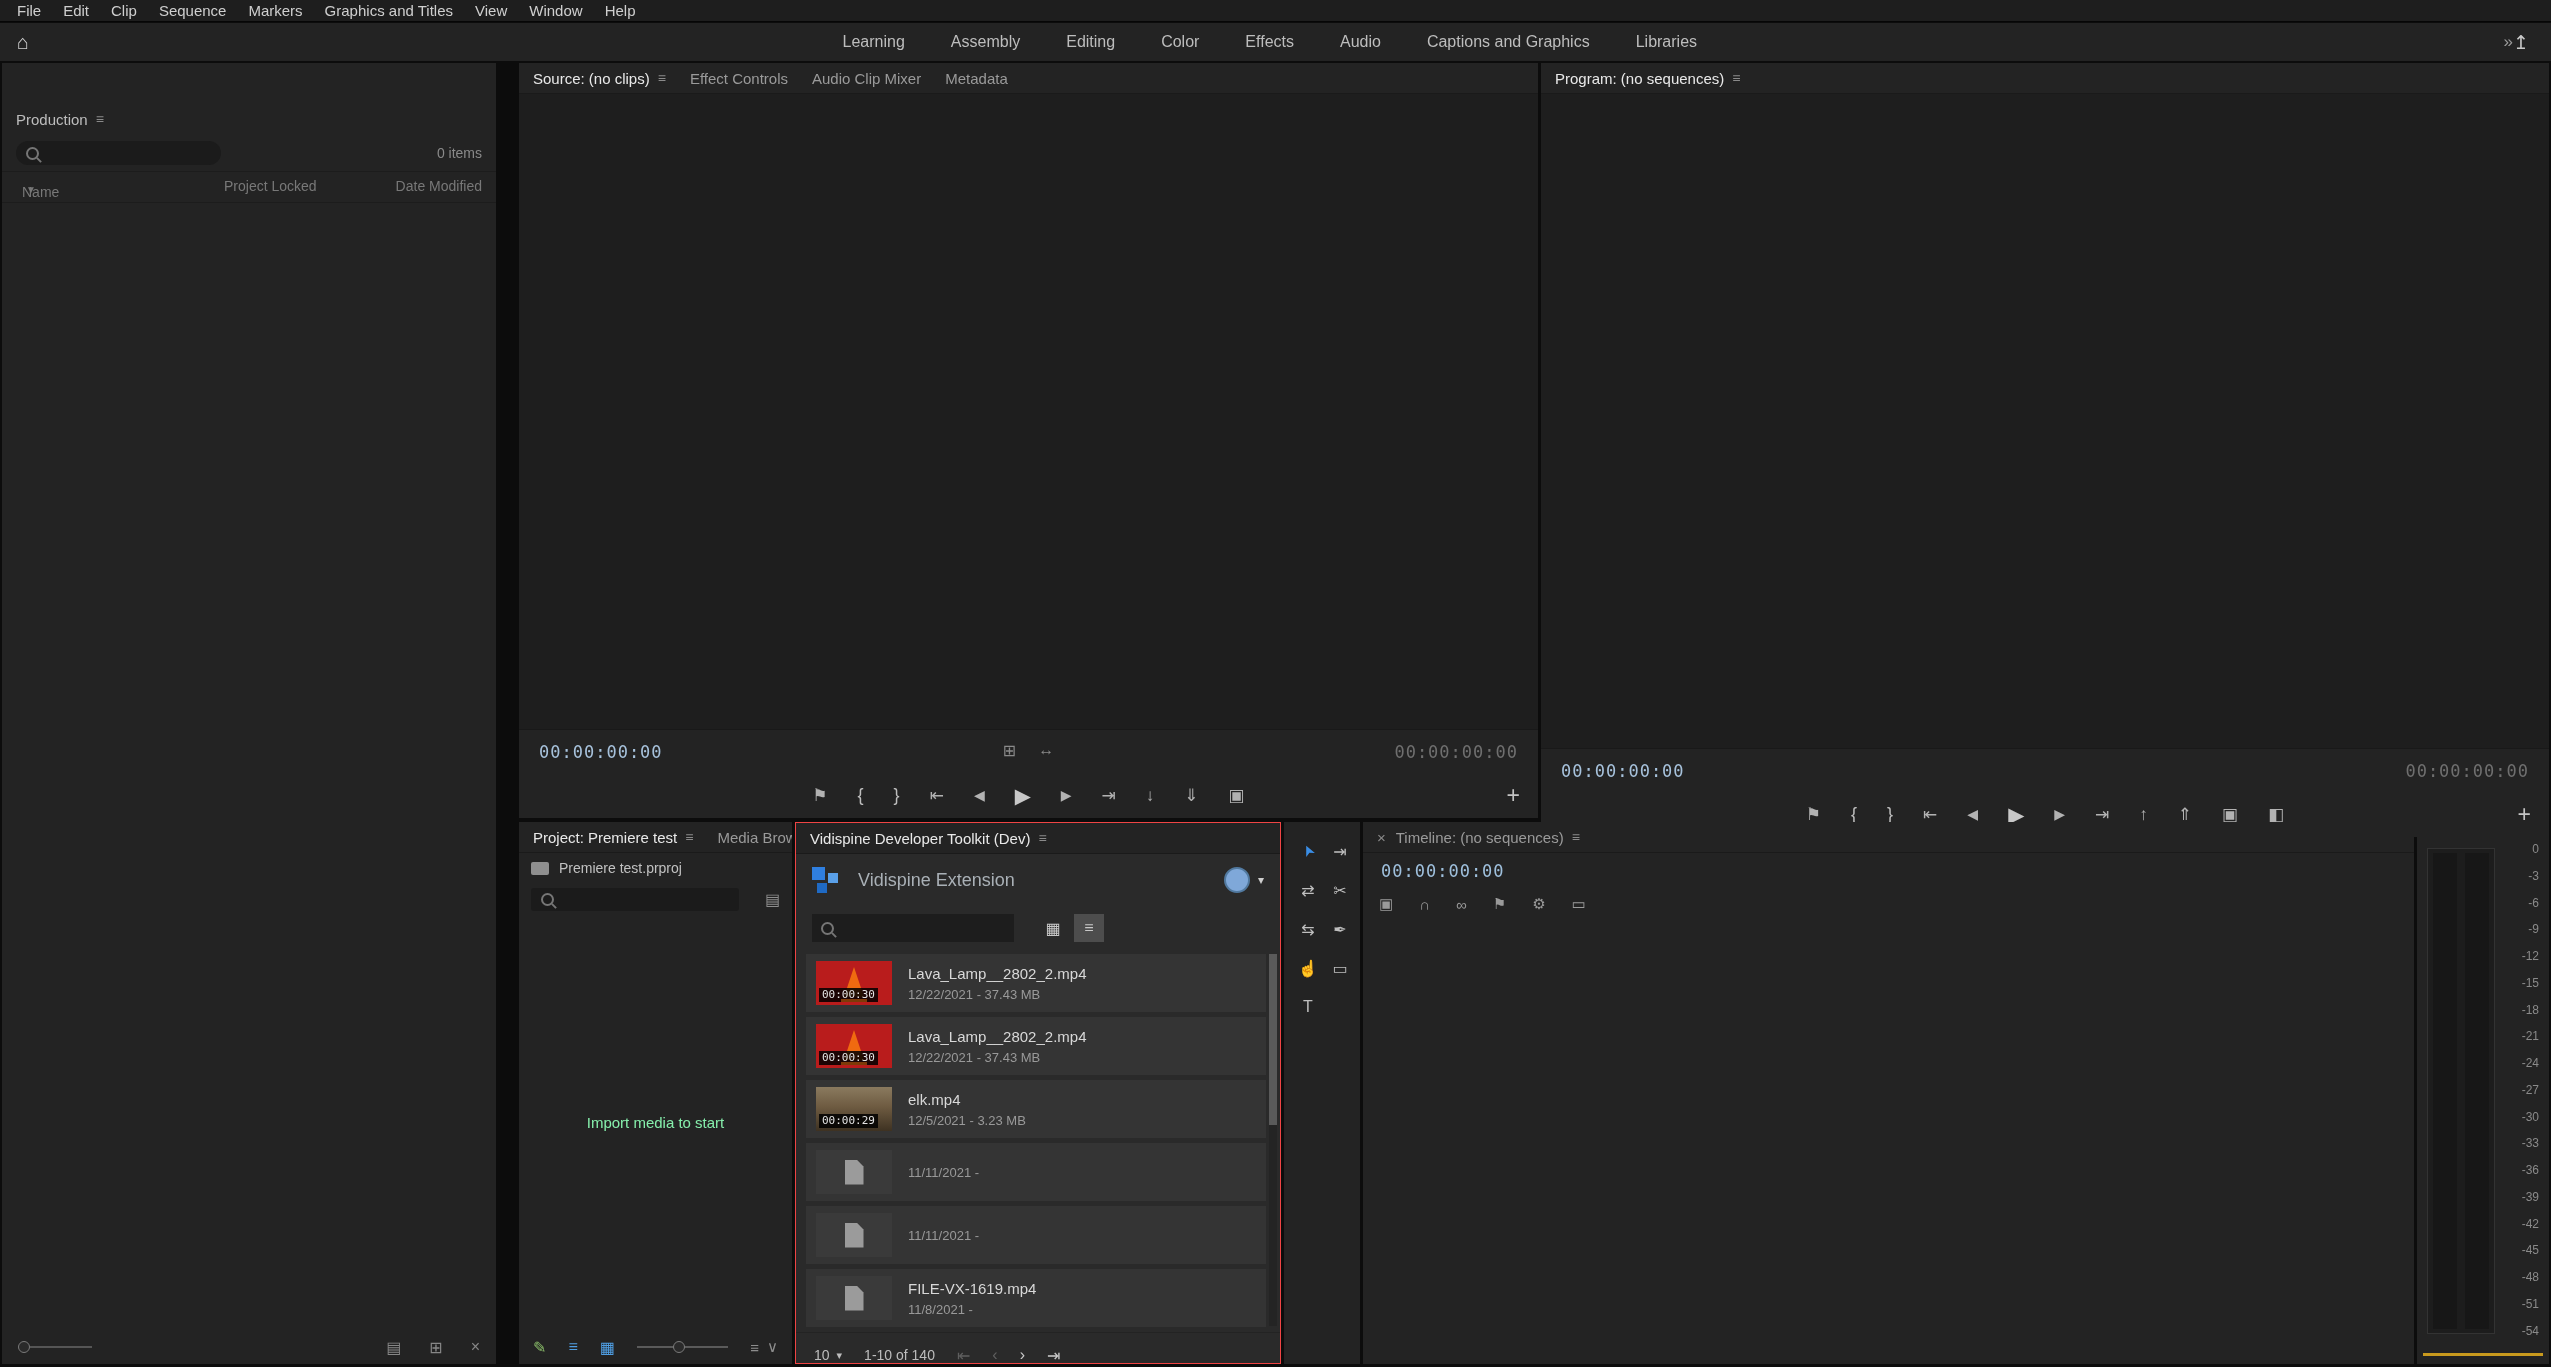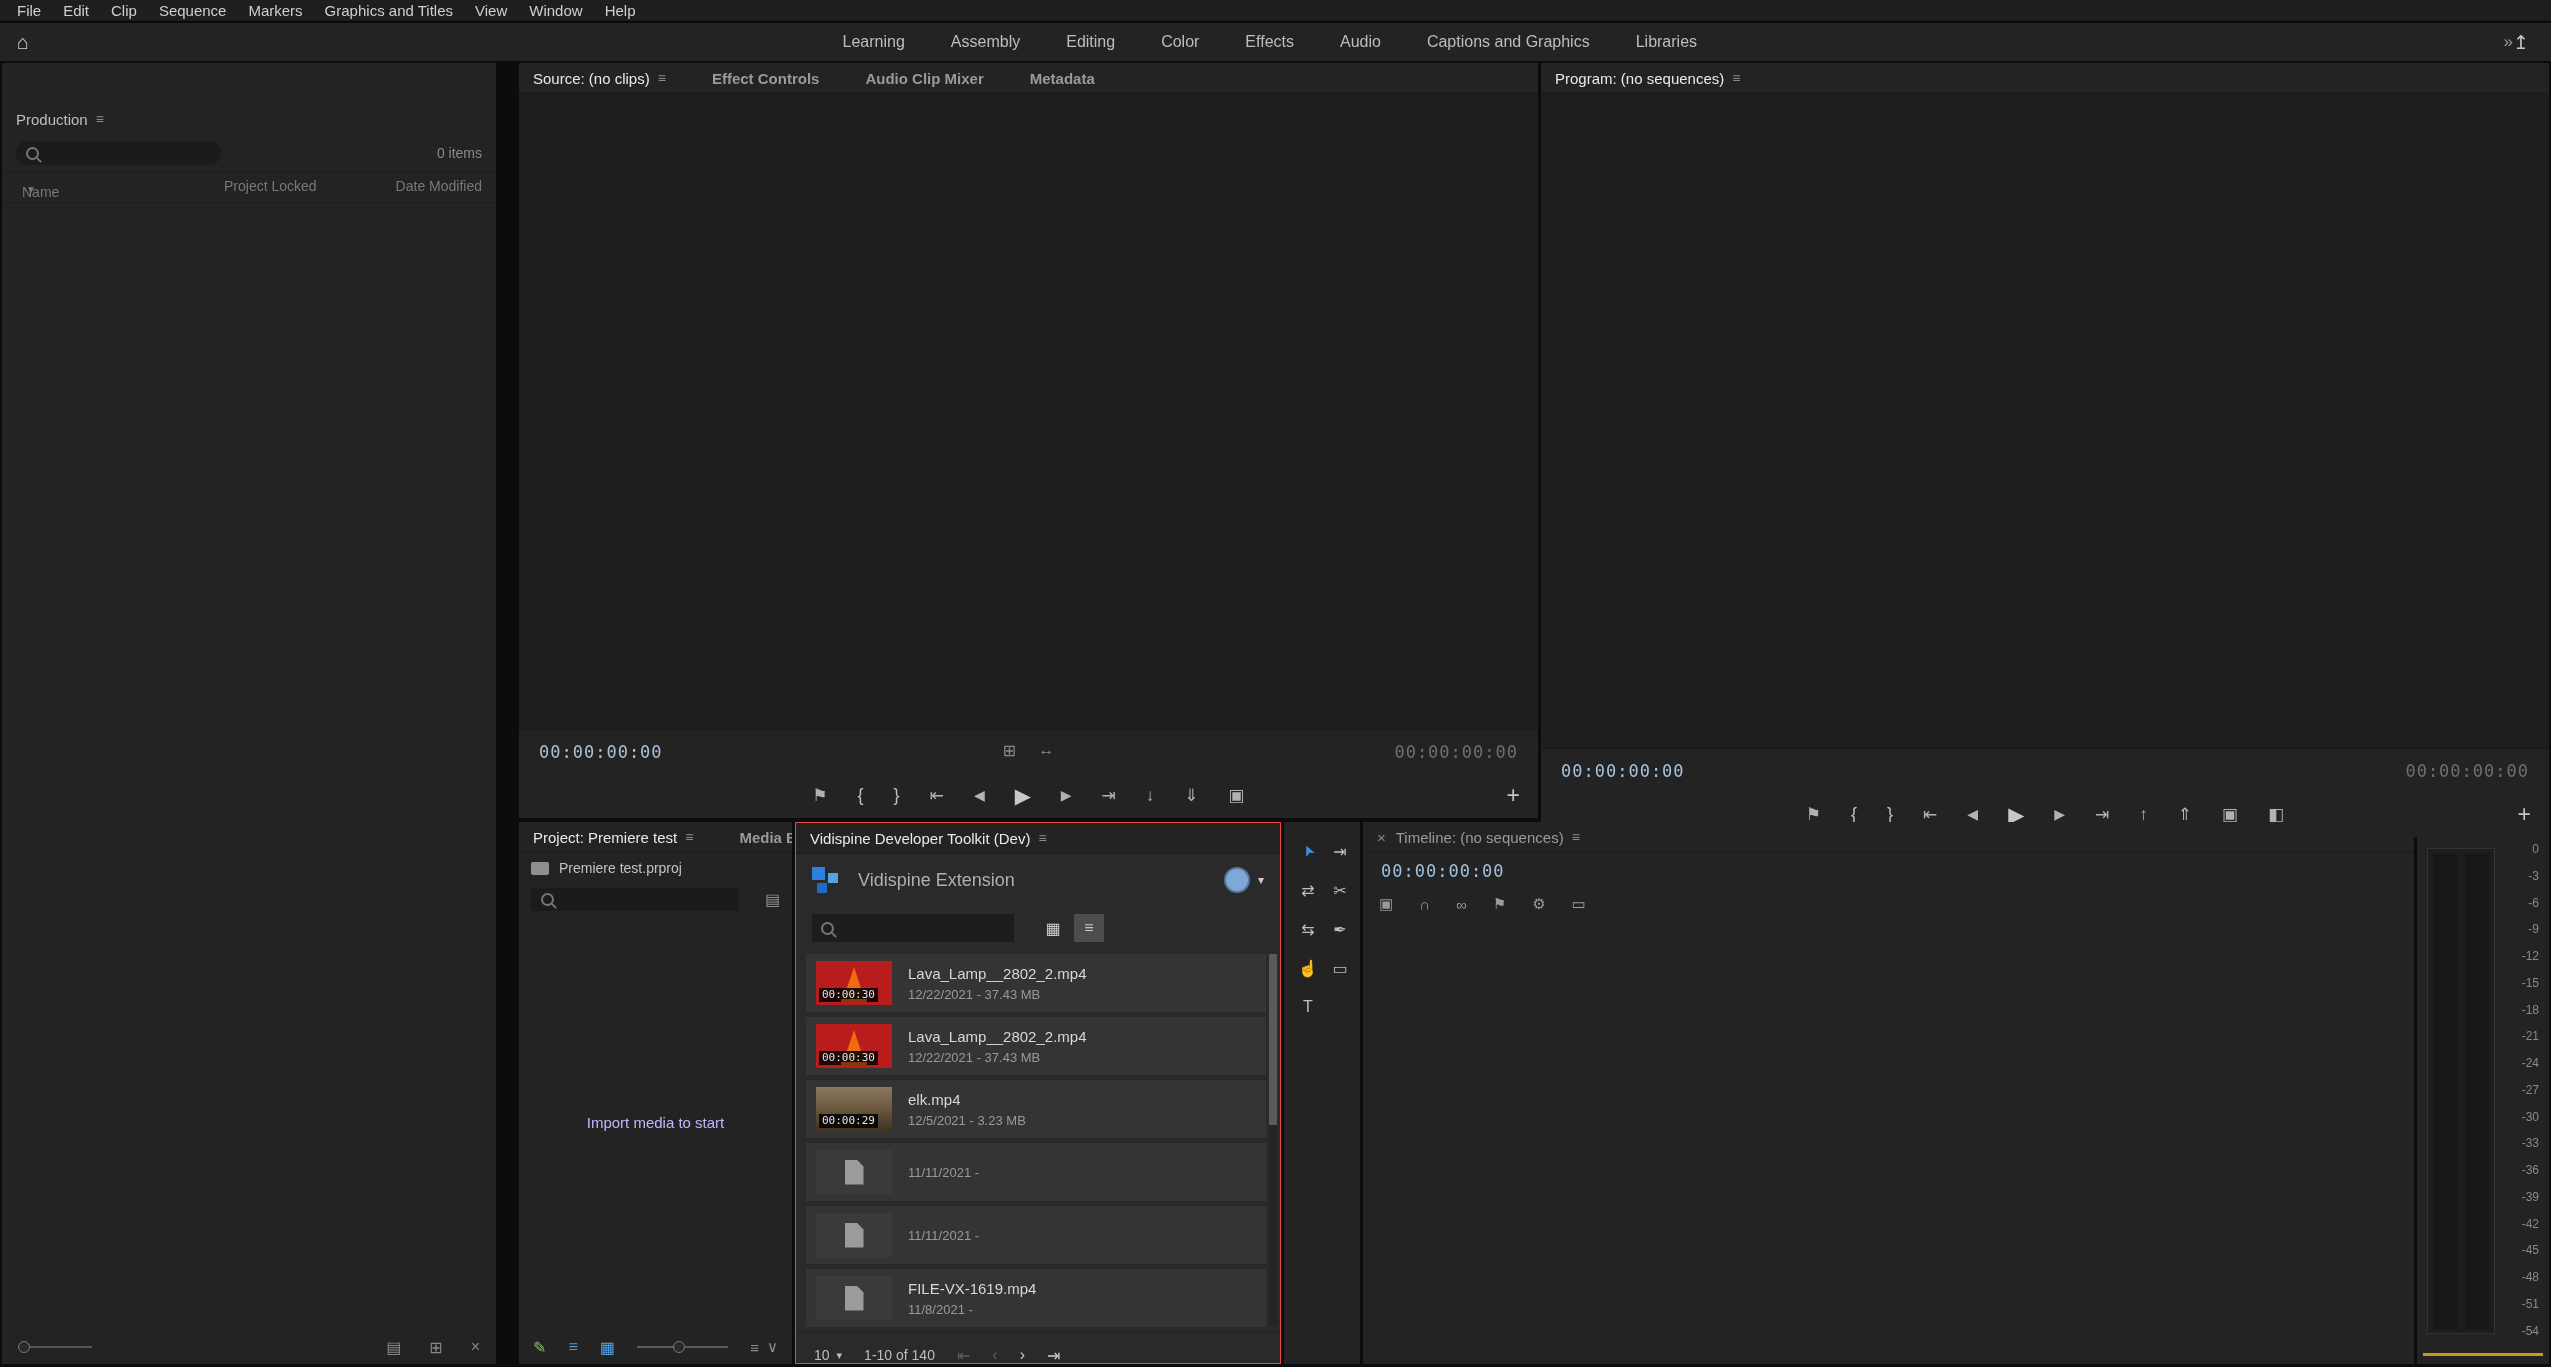--- a/index.html
+++ b/index.html
@@ -19,21 +19,21 @@
   .ws-tab{font-size:16px;color:#bdbdbd;}
   .ws-overflow{font-size:17px;color:#9a9a9a;margin-left:10px;}
   .export-btn{margin-left:auto;margin-right:22px;font-size:19px;color:#c8c8c8;}
 
   
   .panel{position:absolute;background:#232323;display:flex;flex-direction:column;overflow:hidden;box-sizing:border-box;}
   .tabstrip{height:30px;flex:none;display:flex;align-items:center;padding:0 14px;gap:8px;
     font-size:15px;color:#9a9a9a;background:#232323;border-bottom:1px solid #1a1a1a;}
   .tab{white-space:nowrap;}
   .tab.active{color:#e9e9e9;}
-  .tab.spaced{margin-left:38px;font-weight:bold;}
+  .tab.spaced{margin-left:16px;}
   .menu-glyph{color:#8a8a8a;font-size:14px;}
   .close-glyph{color:#8a8a8a;font-size:15px;margin-right:2px;}
 
   
   .prod-header{height:32px;display:flex;align-items:center;gap:8px;padding:0 14px;font-size:15px;color:#bdbdbd;flex:none;margin-top:40px;}
   .search-row{display:flex;align-items:center;padding:0 14px;height:36px;flex:none;}
   .searchbox{width:205px;height:24px;background:#1b1b1b;border-radius:12px;display:flex;align-items:center;
     padding:0 10px;gap:8px;box-sizing:border-box;}
   .searchbox.square{border-radius:3px;height:23px;width:208px;}
   .searchbox input{flex:1;background:transparent;border:none;outline:none;color:#d0d0d0;font-size:14px;min-width:0;}
@@ -66,21 +66,21 @@
   .ticon.brace{font-size:18px;color:#bdbdbd;}
   .ticon.play{font-size:21px;color:#c8c8c8;}
   .ticon.small{font-size:14px;}
   .plus-btn{position:absolute;right:18px;top:10px;font-size:23px;color:#c4c4c4;}
 
   
   .proj-file-row{height:30px;display:flex;align-items:center;gap:10px;padding:0 12px;color:#c2c2c2;font-size:14px;flex:none;}
   .proj-icon{width:18px;height:13px;background:#8f8f8f;border-radius:2px;flex:none;}
   .proj-search-row{display:flex;align-items:center;gap:10px;padding:0 12px;height:32px;flex:none;}
   .folder-glyph{margin-left:auto;color:#8d8d8d;font-size:16px;}
-  .proj-empty{flex:1;display:flex;align-items:center;justify-content:center;color:#c4b5fd;font-size:15px;}
+  .proj-empty{flex:1;display:flex;align-items:center;justify-content:center;color:#86efac;font-size:15px;}
   .pfooter{height:34px;display:flex;align-items:center;gap:22px;padding:0 14px;flex:none;}
   .pf-pencil{color:#8bbf6a;font-size:16px;}
   .pf-blue{color:#4f9ee3;font-size:16px;}
   .pf-slider{position:relative;width:92px;height:2px;background:#5a5a5a;}
   .pf-slider .knob{position:absolute;left:36px;top:-5px;width:10px;height:10px;border:1px solid #7a7a7a;border-radius:50%;background:#2a2a2a;}
   .pf-sort{margin-left:auto;display:flex;gap:8px;color:#8d8d8d;font-size:15px;align-items:center;}
 
   
   .panel.vidispine{border:1px solid #ef4444;}
   .vd-content{flex:1;display:flex;flex-direction:column;background:#2a2a2a;}

